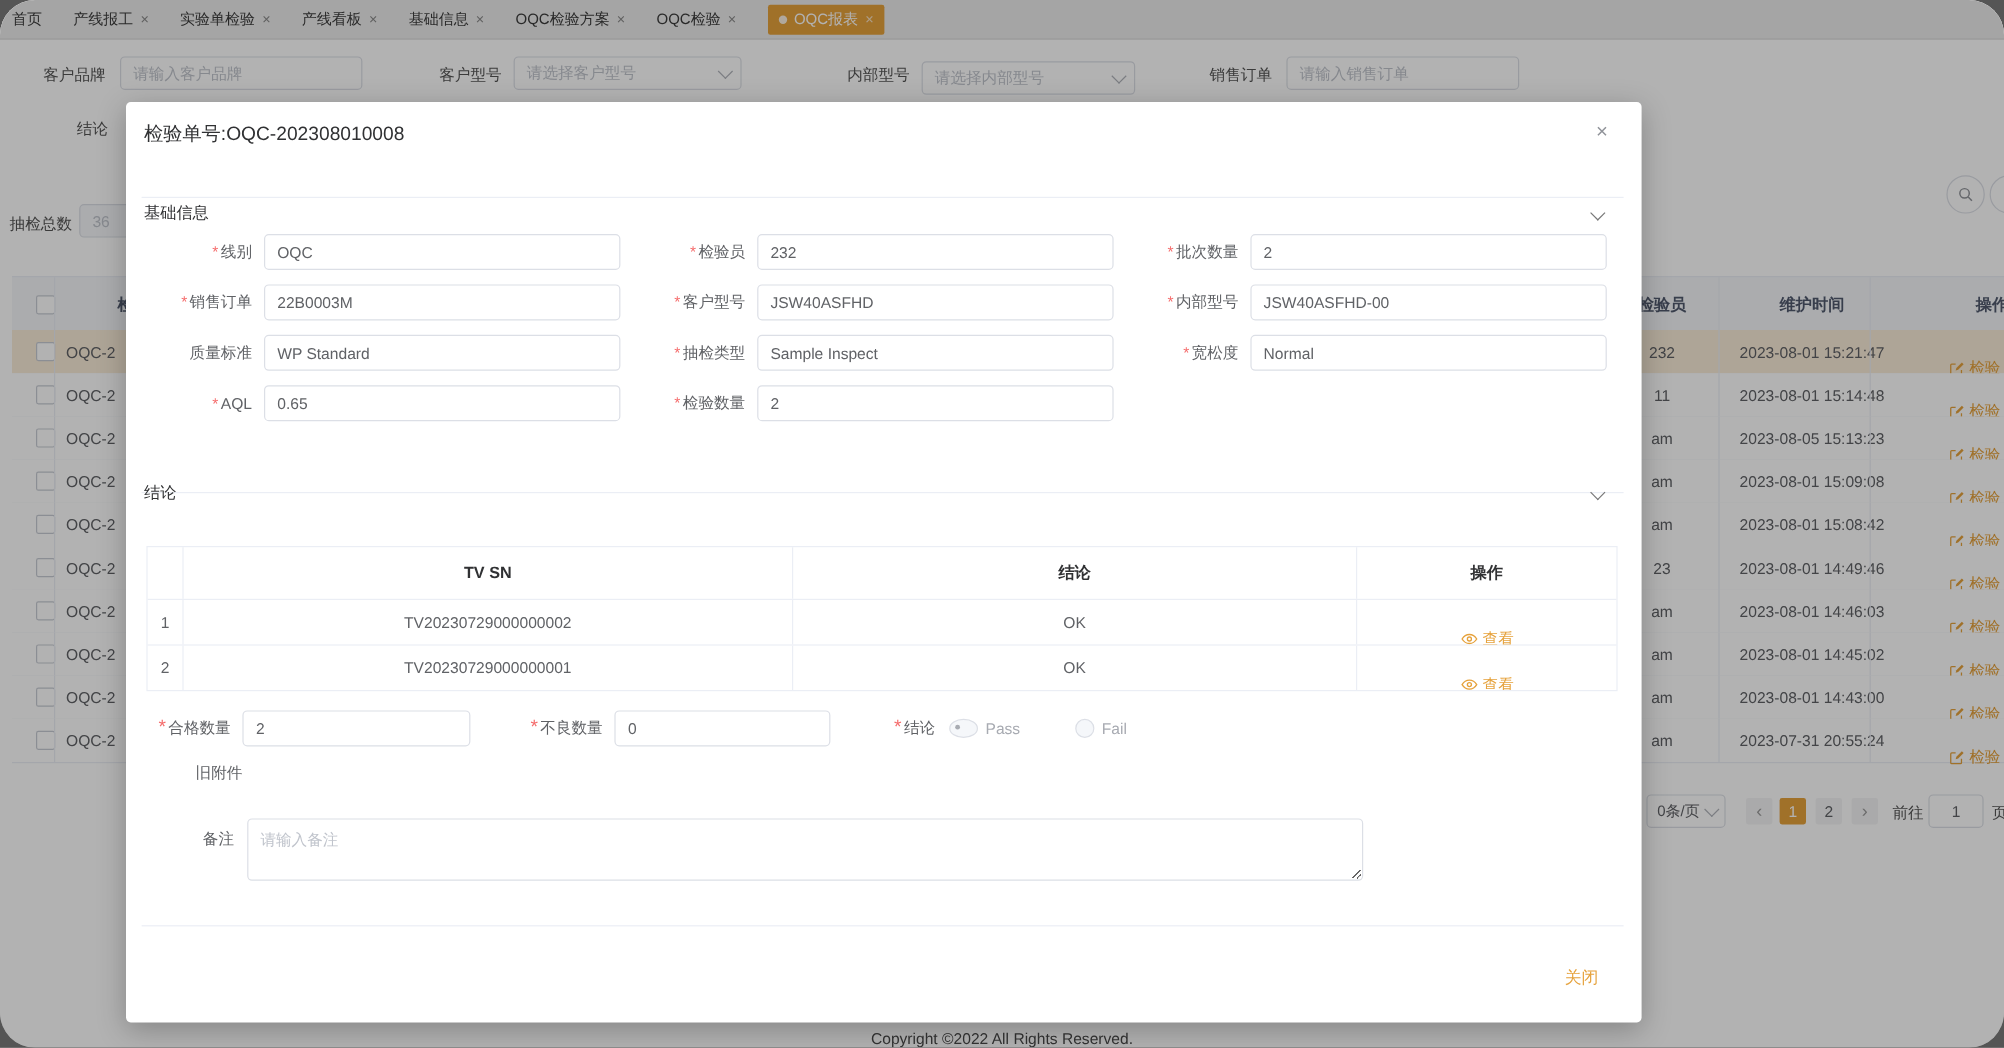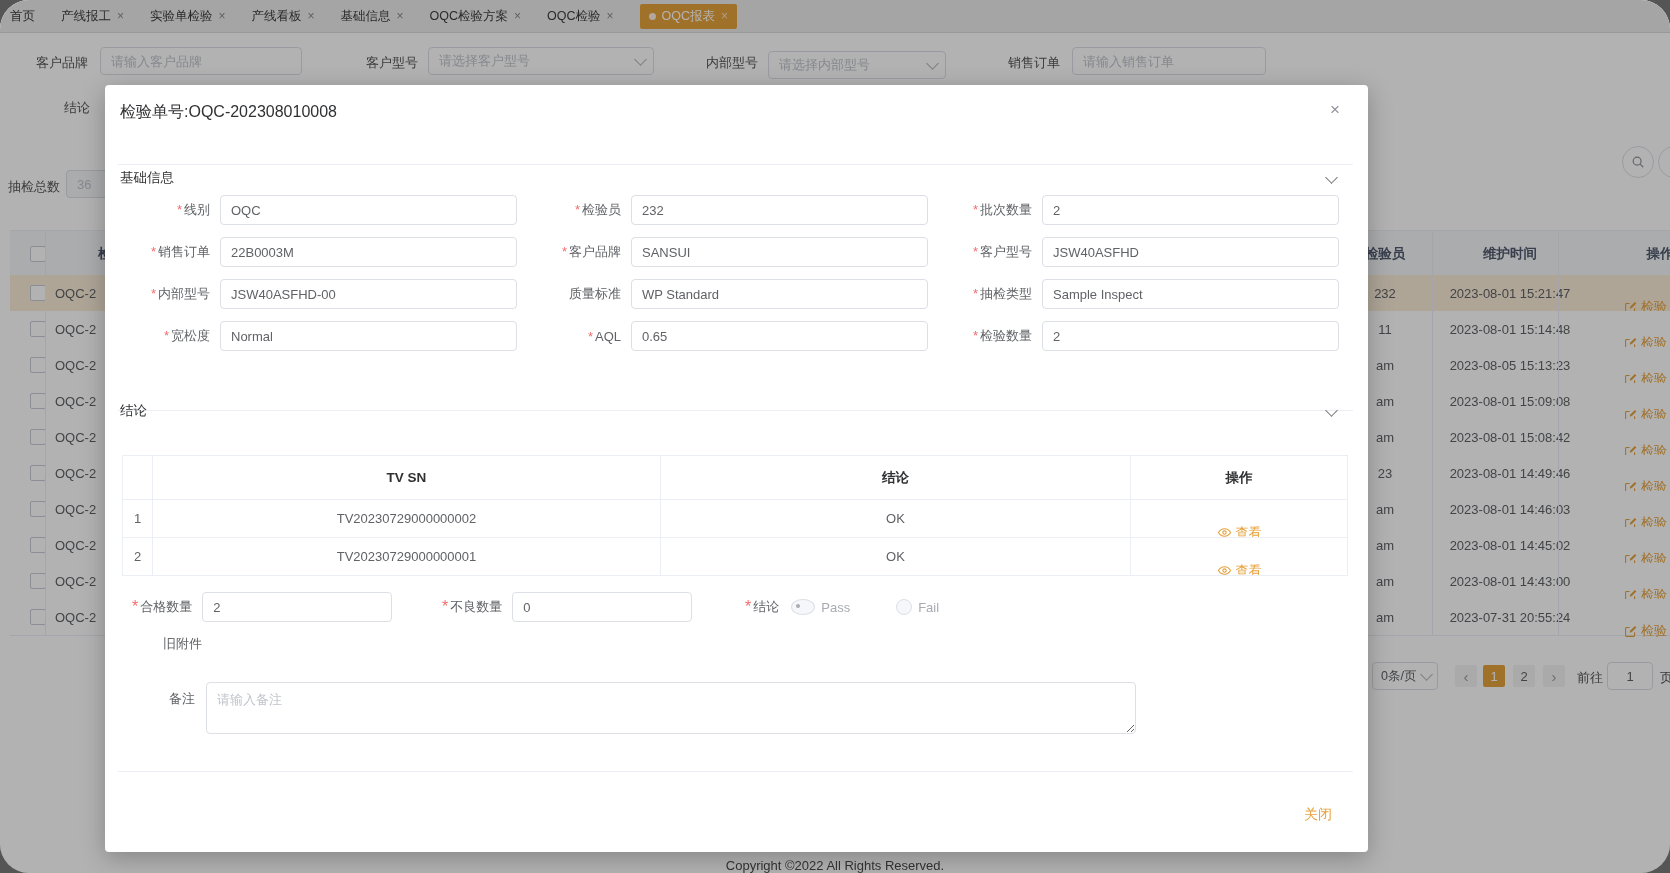--- a/index.html
+++ b/index.html
@@ -112,21 +112,21 @@
       <div class="tab active">
           <span class="dot"></span>
           <span>OQC报表</span>
           <span class="x">×</span>
         </div>
     </div>
 
     <span class="abs flabel" style="left:36px;top:54px;">客户品牌</span>
     <input class="abs inp" style="left: 100px; top: 47px; width: 202px;" placeholder="请输入客户品牌">
     <span class="abs flabel" style="left:366px;top:54px;">客户型号</span>
-    <div class="abs inp sel" style="left:428px;top:47px;width:226px;">
+    <div class="abs inp sel" style="left:428px;top:47px;width:190px;">
       <span class="ph">请选择客户型号</span>
         <span class="chev"></span>
     </div>
     <span class="abs flabel" style="left:706px;top:54px;">内部型号</span>
     <div class="abs inp sel" style="left:768px;top:51px;width:178px;">
       <span class="ph">请选择内部型号</span>
         <span class="chev"></span>
     </div>
     <span class="abs flabel" style="left:1008px;top:54px;">销售订单</span>
     <input class="abs inp" style="left: 1072px; top: 47px; width: 194px;" placeholder="请输入销售订单">
@@ -463,24 +463,20 @@
         <label class="flab"><span class="req">*</span><span>检验员</span></label>
         <input class="inp" value="232" style="">
       </div>
       <div class="fcell">
         <label class="flab"><span class="req">*</span><span>批次数量</span></label>
         <input class="inp" value="2" style="">
       </div>
       <div class="fcell">
         <label class="flab"><span class="req">*</span><span>销售订单</span></label>
         <input class="inp" value="22B0003M" style="">
-      </div>
-      <div class="fcell">
-        <label class="flab"><span class="req">*</span><span>客户品牌</span></label>
-        <input class="inp" value="SANSUI" style="">
       </div>
       <div class="fcell">
         <label class="flab"><span class="req">*</span><span>客户型号</span></label>
         <input class="inp" value="JSW40ASFHD" style="">
       </div>
       <div class="fcell">
         <label class="flab"><span class="req">*</span><span>内部型号</span></label>
         <input class="inp" value="JSW40ASFHD-00" style="">
       </div>
       <div class="fcell">

